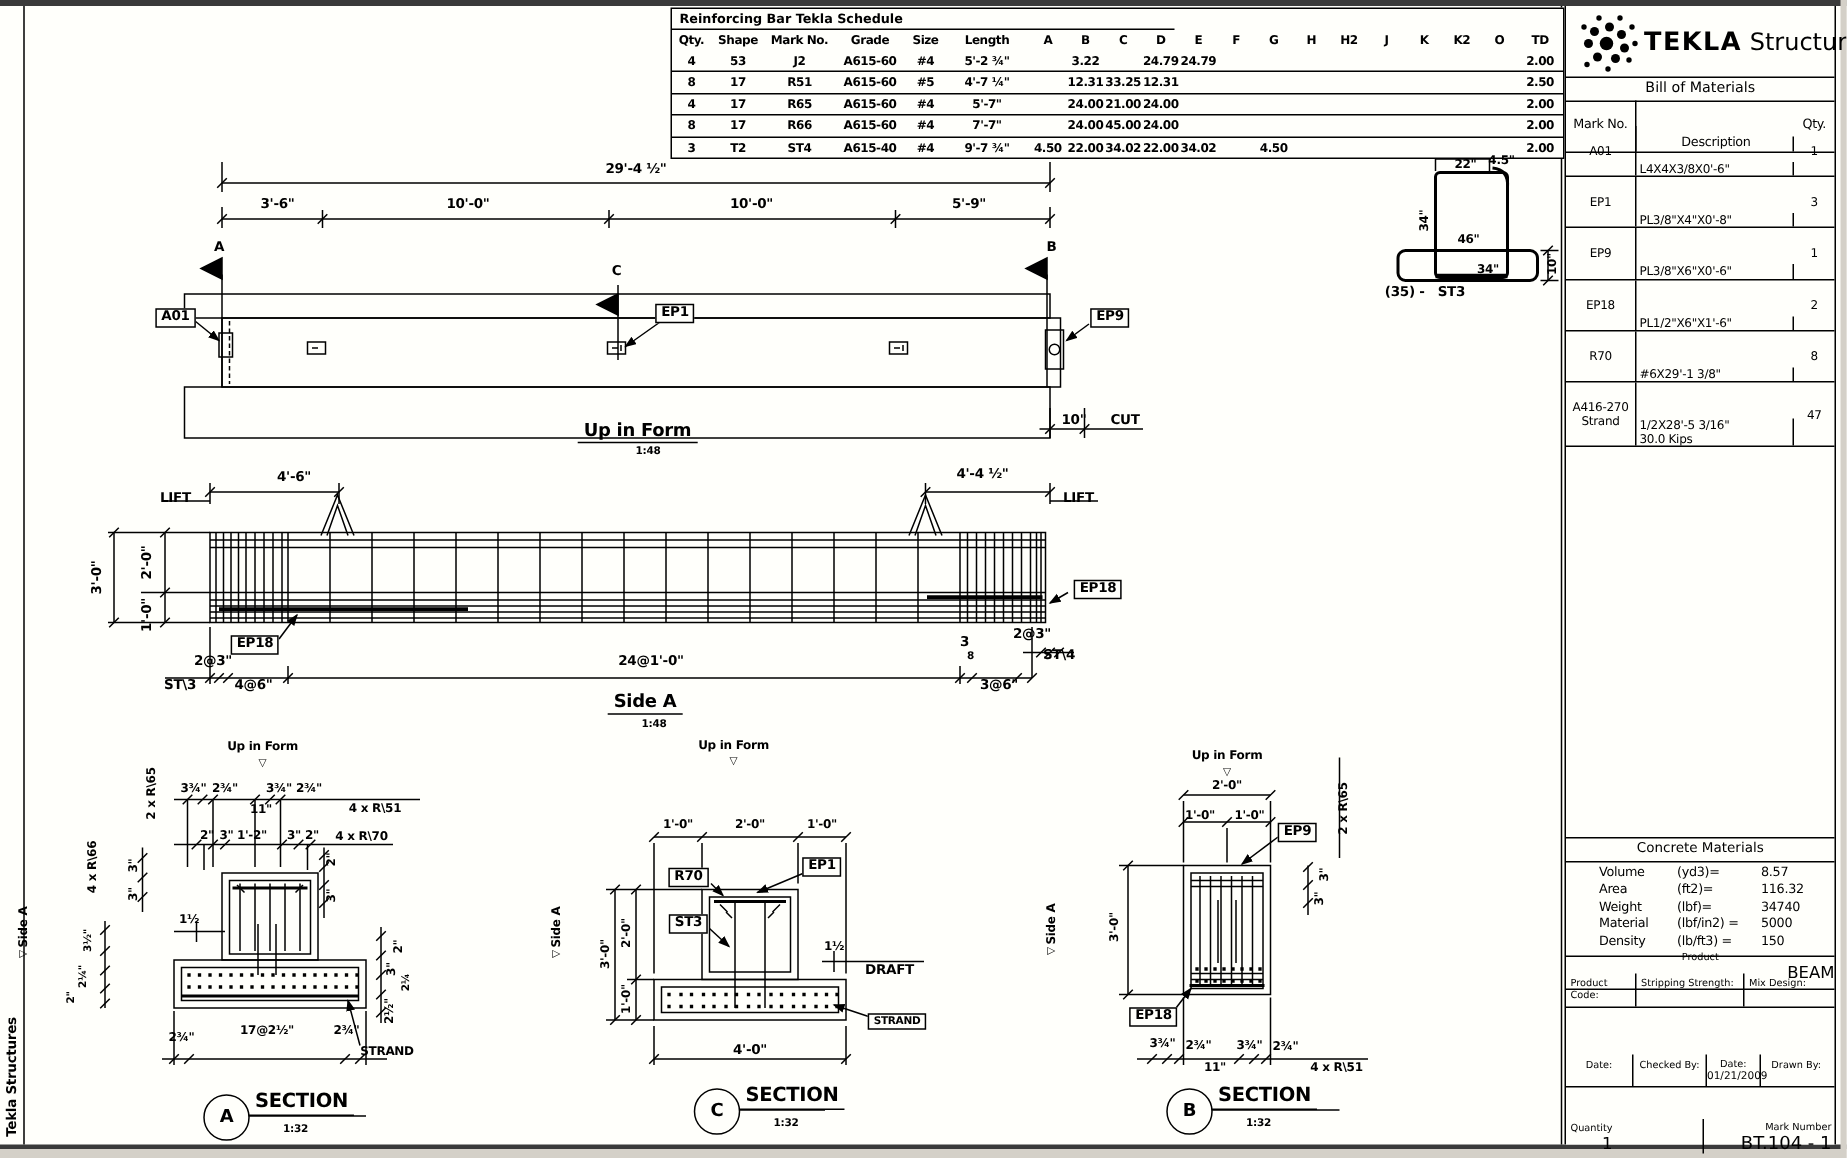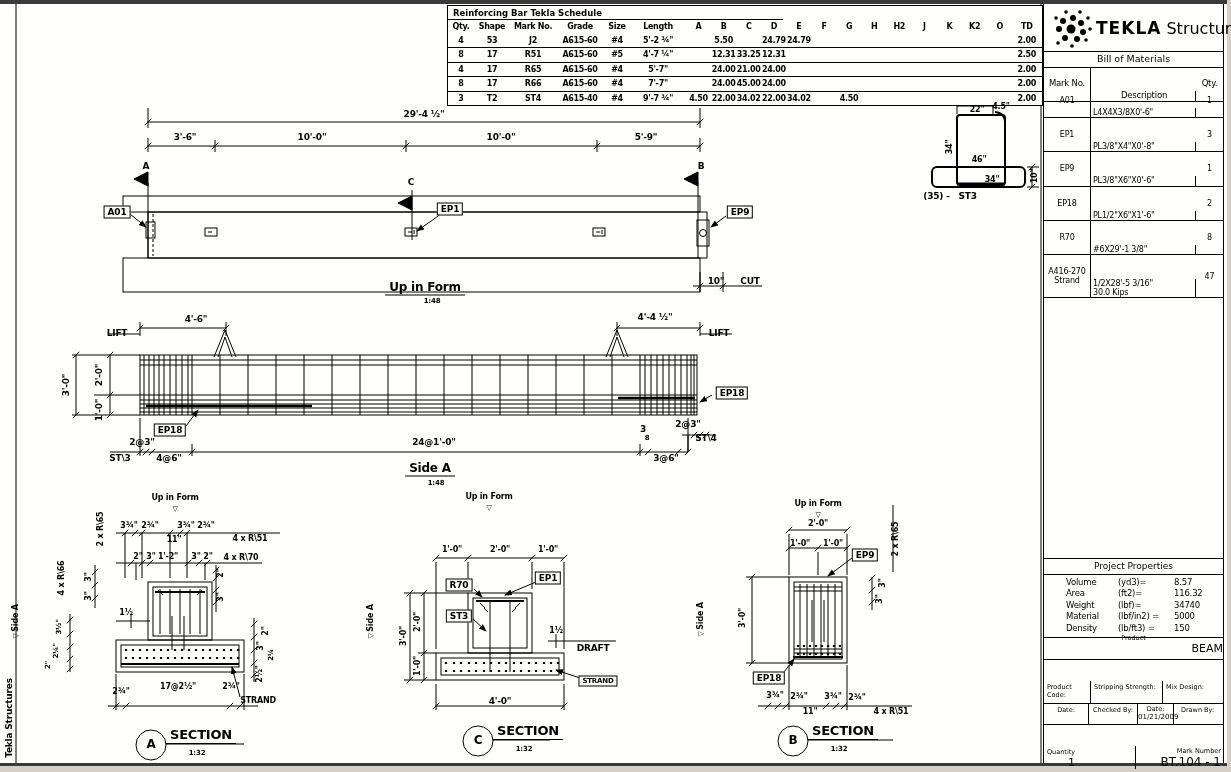--- a/index.html
+++ b/index.html
@@ -35,21 +35,21 @@
   .bomhead .tcell{font-size:8.5px;justify-content:center !important;text-align:center;}
   .conc-title{top:554px;height:15px;border-top:1px solid #000;font-size:9px;font-weight:normal;text-align:center;line-height:15px;}
   .conc{position:absolute;top:569px;left:0;right:0;height:61px;border-bottom:1px solid #000;padding-top:3px;}
   .concrow{display:grid;grid-template-columns:52px 56px 60px;padding-left:22px;height:11.5px;align-items:center;}
   .concrow .tcell{font-size:8.5px;white-space:nowrap;letter-spacing:-0.2px;}
   .tb-label{font-size:6.5px;text-align:center;display:block;}
   .tb-label-l{font-size:6.5px;display:block;padding:2px 0 0 3px;text-align:left;}
   .tb-value{font-size:11px;text-align:right;display:block;}
   .product{top:630px;height:25px;}
   .project{top:655px;height:22px;}
-  .codes{top:677px;height:22px;display:grid;grid-template-columns:47px 72px 58px;}
+  .codes{top:645px;height:22px;display:grid;grid-template-columns:47px 72px 58px;}
   .codes > div{border-right:1px solid #000;}
   .codes > div:last-child{border-right:none;}
   .dates{top:699px;height:21px;display:grid;grid-template-columns:45px 49px 36px 47px;}
   .dates > div{border-right:1px solid #000;}
   .dates > div:last-child{border-right:none;}
   .issued{top:720px;height:22px;display:grid;grid-template-columns:92px 85px;}
   .issued > div:first-child{border-right:1px solid #000;}
   .qty{top:742px;height:21px;display:grid;grid-template-columns:92px 85px;border-bottom:none;}
   .qty > div:first-child{border-right:1px solid #000;}
   .smallval{font-size:7px;text-align:center;display:block;}
@@ -300,21 +300,21 @@
       </div>
     <div>
         <div class="srow">
           <span class="scell c0">4</span>
           <span class="scell c1">53</span>
           <span class="scell c2">J2</span>
           <span class="scell c3">A615-60</span>
           <span class="scell c4">#4</span>
           <span class="scell c5">5'-2 ¾"</span>
           <span class="scell c6"></span>
-          <span class="scell c7">5.50</span>
+          <span class="scell c7">3.22</span>
           <span class="scell c8"></span>
           <span class="scell c9">24.79</span>
           <span class="scell c10">24.79</span>
           <span class="scell c11"></span>
           <span class="scell c12"></span>
           <span class="scell c13"></span>
           <span class="scell c14"></span>
           <span class="scell c15"></span>
           <span class="scell c16"></span>
           <span class="scell c17"></span>
@@ -472,21 +472,21 @@
         </div>
         <div class="bomrow">
           <span class="tcell c0">A416-270
 Strand</span>
           <span class="tcell c1">1/2X28'-5 3/16"
 30.0 Kips</span>
           <span class="tcell c2">47</span>
         </div>
       </div>
 
-    <div class="pbox conc-title">Project Properties</div>
+    <div class="pbox conc-title">Concrete Materials</div>
     <div class="conc">
         <div class="concrow">
           <span class="tcell c0">Volume</span>
           <span class="tcell c1">(yd3)=</span>
           <span class="tcell c2">8.57</span>
         </div>
         <div class="concrow">
           <span class="tcell c0">Area</span>
           <span class="tcell c1">(ft2)=</span>
           <span class="tcell c2">116.32</span>

